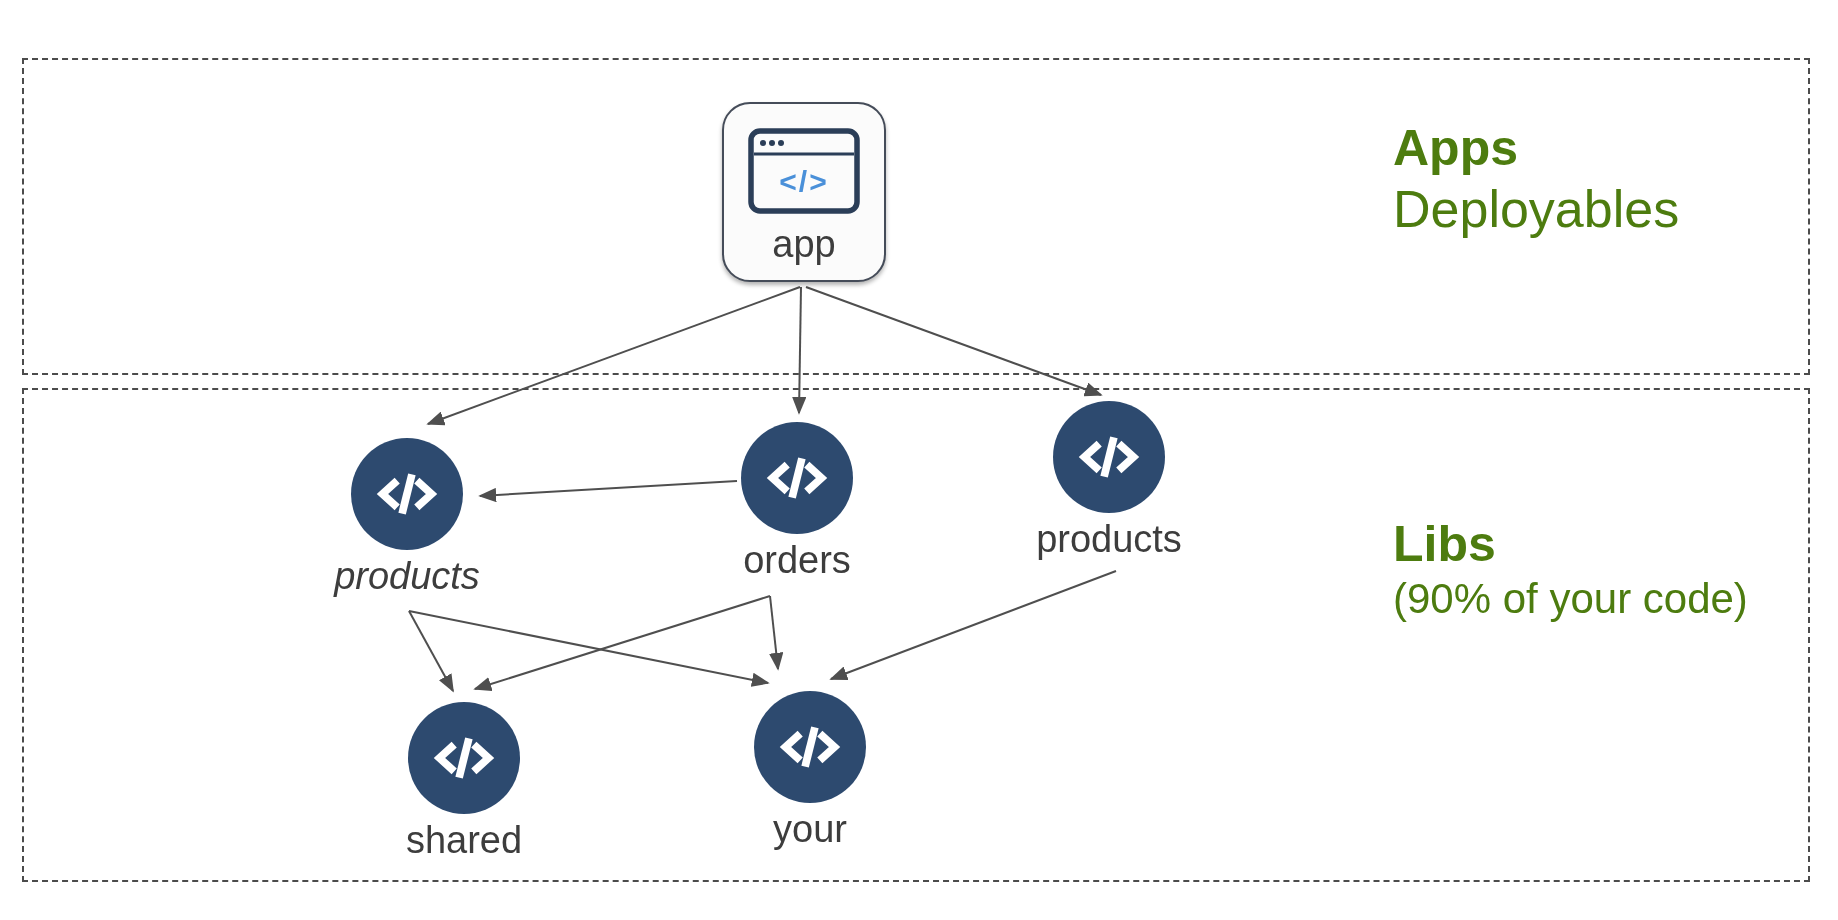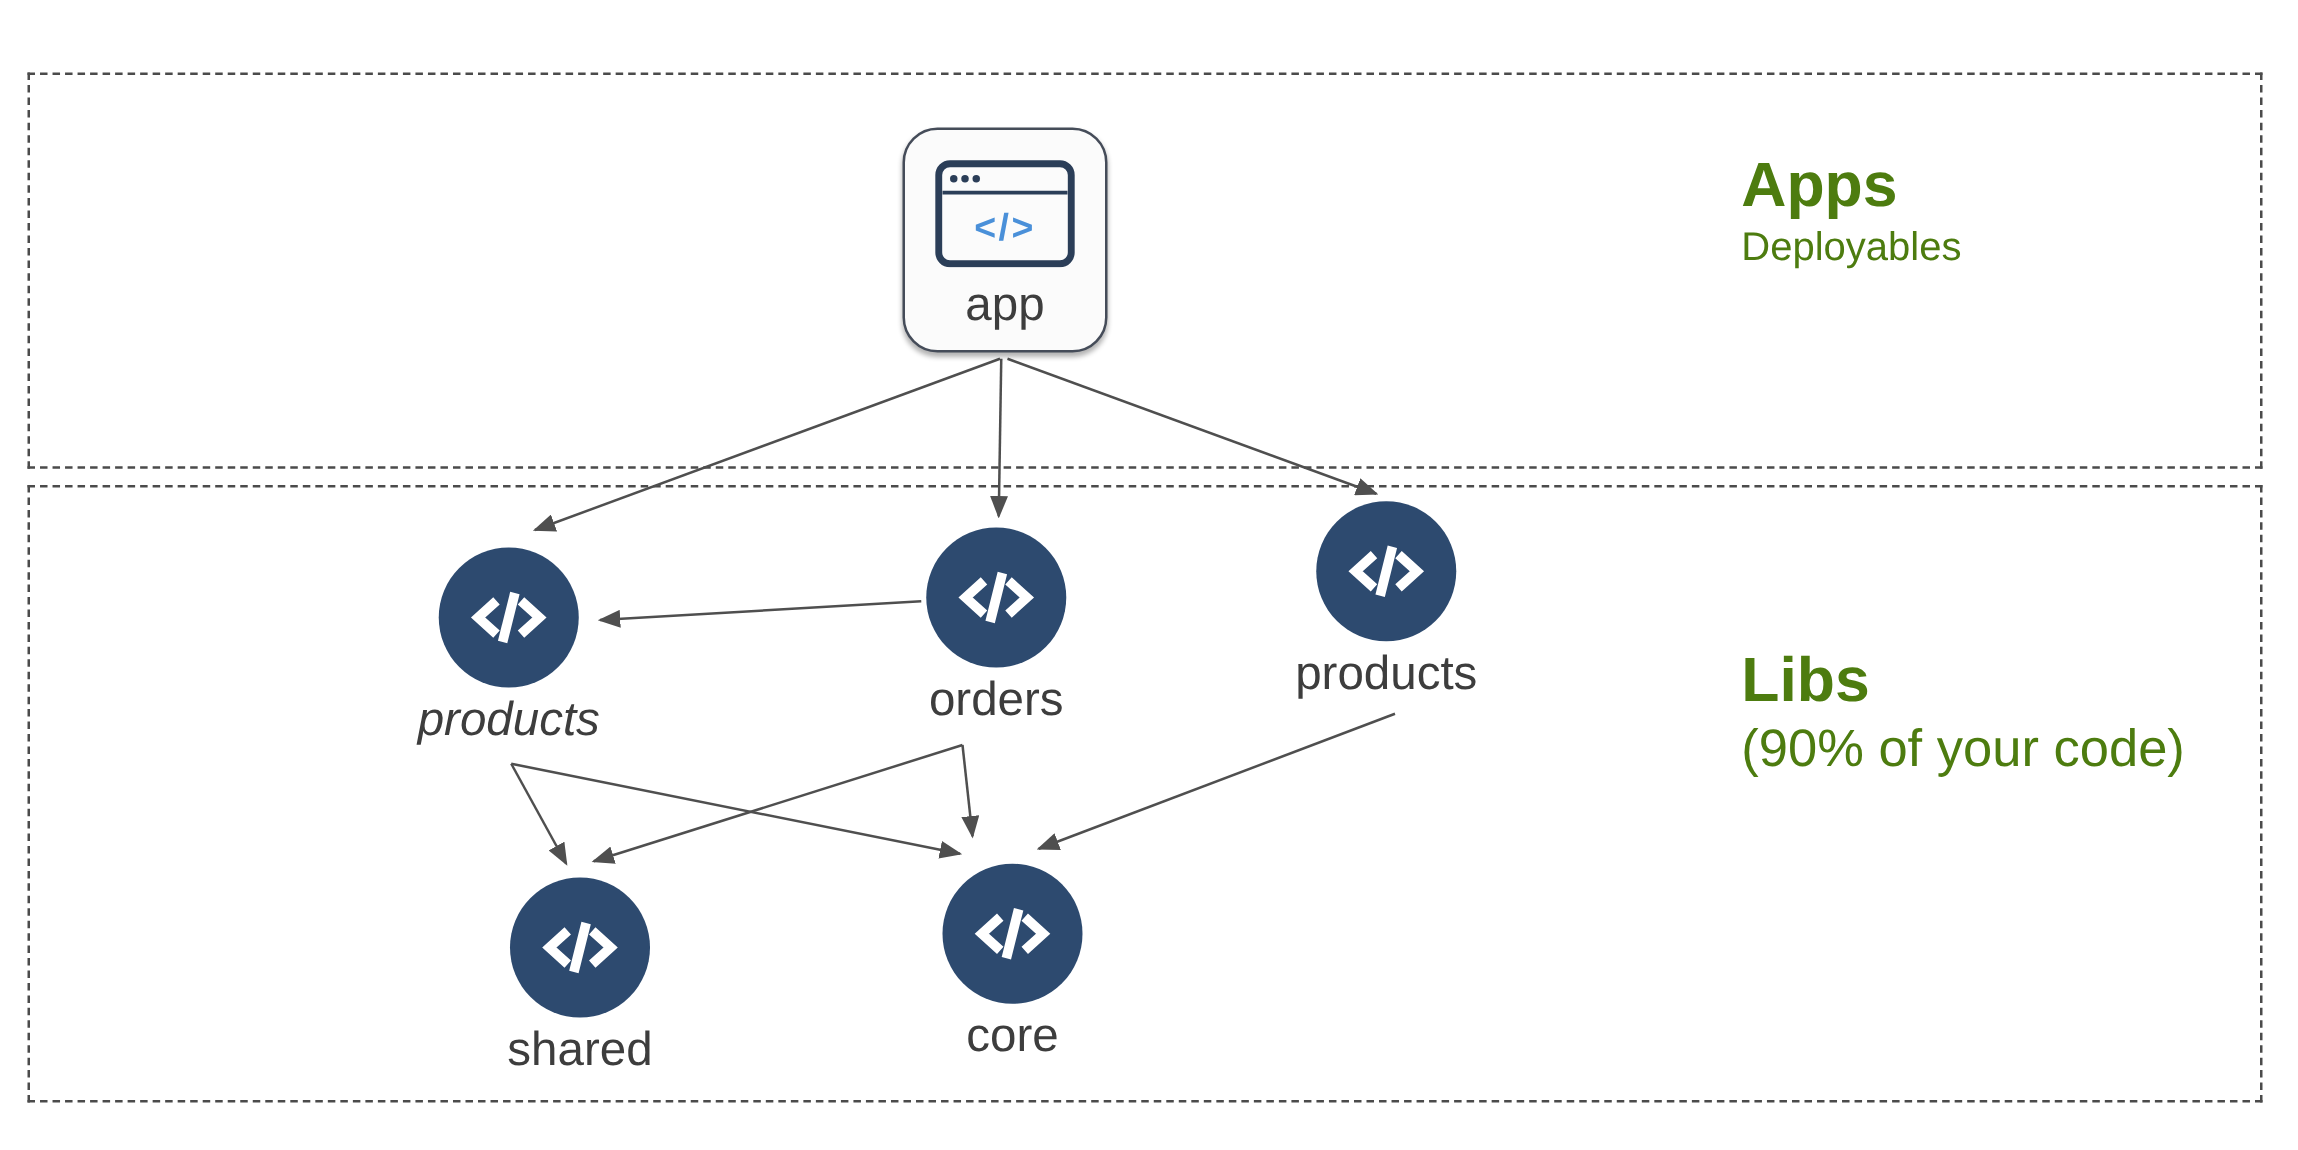--- a/index.html
+++ b/index.html
@@ -67,21 +67,21 @@
   .node-orders   { left: 687px;  top: 422px; }
   .node-checkout { left: 999px;  top: 401px; }
   .node-shared   { left: 354px;  top: 702px; }
   .node-core     { left: 700px;  top: 691px; }
 
   
   .zone-caption { position: absolute; color: #4d7c0f; }
   .caption-apps { left: 1393px; top: 120px; }
   .caption-libs { left: 1393px; top: 516px; }
   .zone-title    { font-size: 50px; font-weight: bold; line-height: 1.15; }
-  .zone-subtitle { font-size: 32px; line-height: 1.2; }
+  .zone-subtitle { font-size: 52px; line-height: 1.2; }
   .caption-libs .zone-subtitle { font-size: 42px; }
 </style>
 </head>
 <body>
 
 <div class="canvas">
 
   <div class="zone zone-apps"></div>
   <div class="zone zone-libs"></div>
 
@@ -159,21 +159,21 @@
   </div>
 
   <div class="lib-node node-core">
     <div class="lib-circle">
       <svg viewBox="0 0 100 100">
         <path d="M36 31 L15 50 L36 69" fill="none" stroke="#ffffff" stroke-width="11"></path>
         <line x1="57" y1="22" x2="43" y2="78" stroke="#ffffff" stroke-width="11"></line>
         <path d="M64 31 L85 50 L64 69" fill="none" stroke="#ffffff" stroke-width="11"></path>
       </svg>
     </div>
-    <div class="node-label">core</div>
+    <div class="node-label">your</div>
   </div>
 
   <div class="zone-caption caption-apps">
     <div class="zone-title">Apps</div>
     <div class="zone-subtitle">Deployables</div>
   </div>
   <div class="zone-caption caption-libs">
     <div class="zone-title">Libs</div>
     <div class="zone-subtitle">(90% of your code)</div>
   </div>

